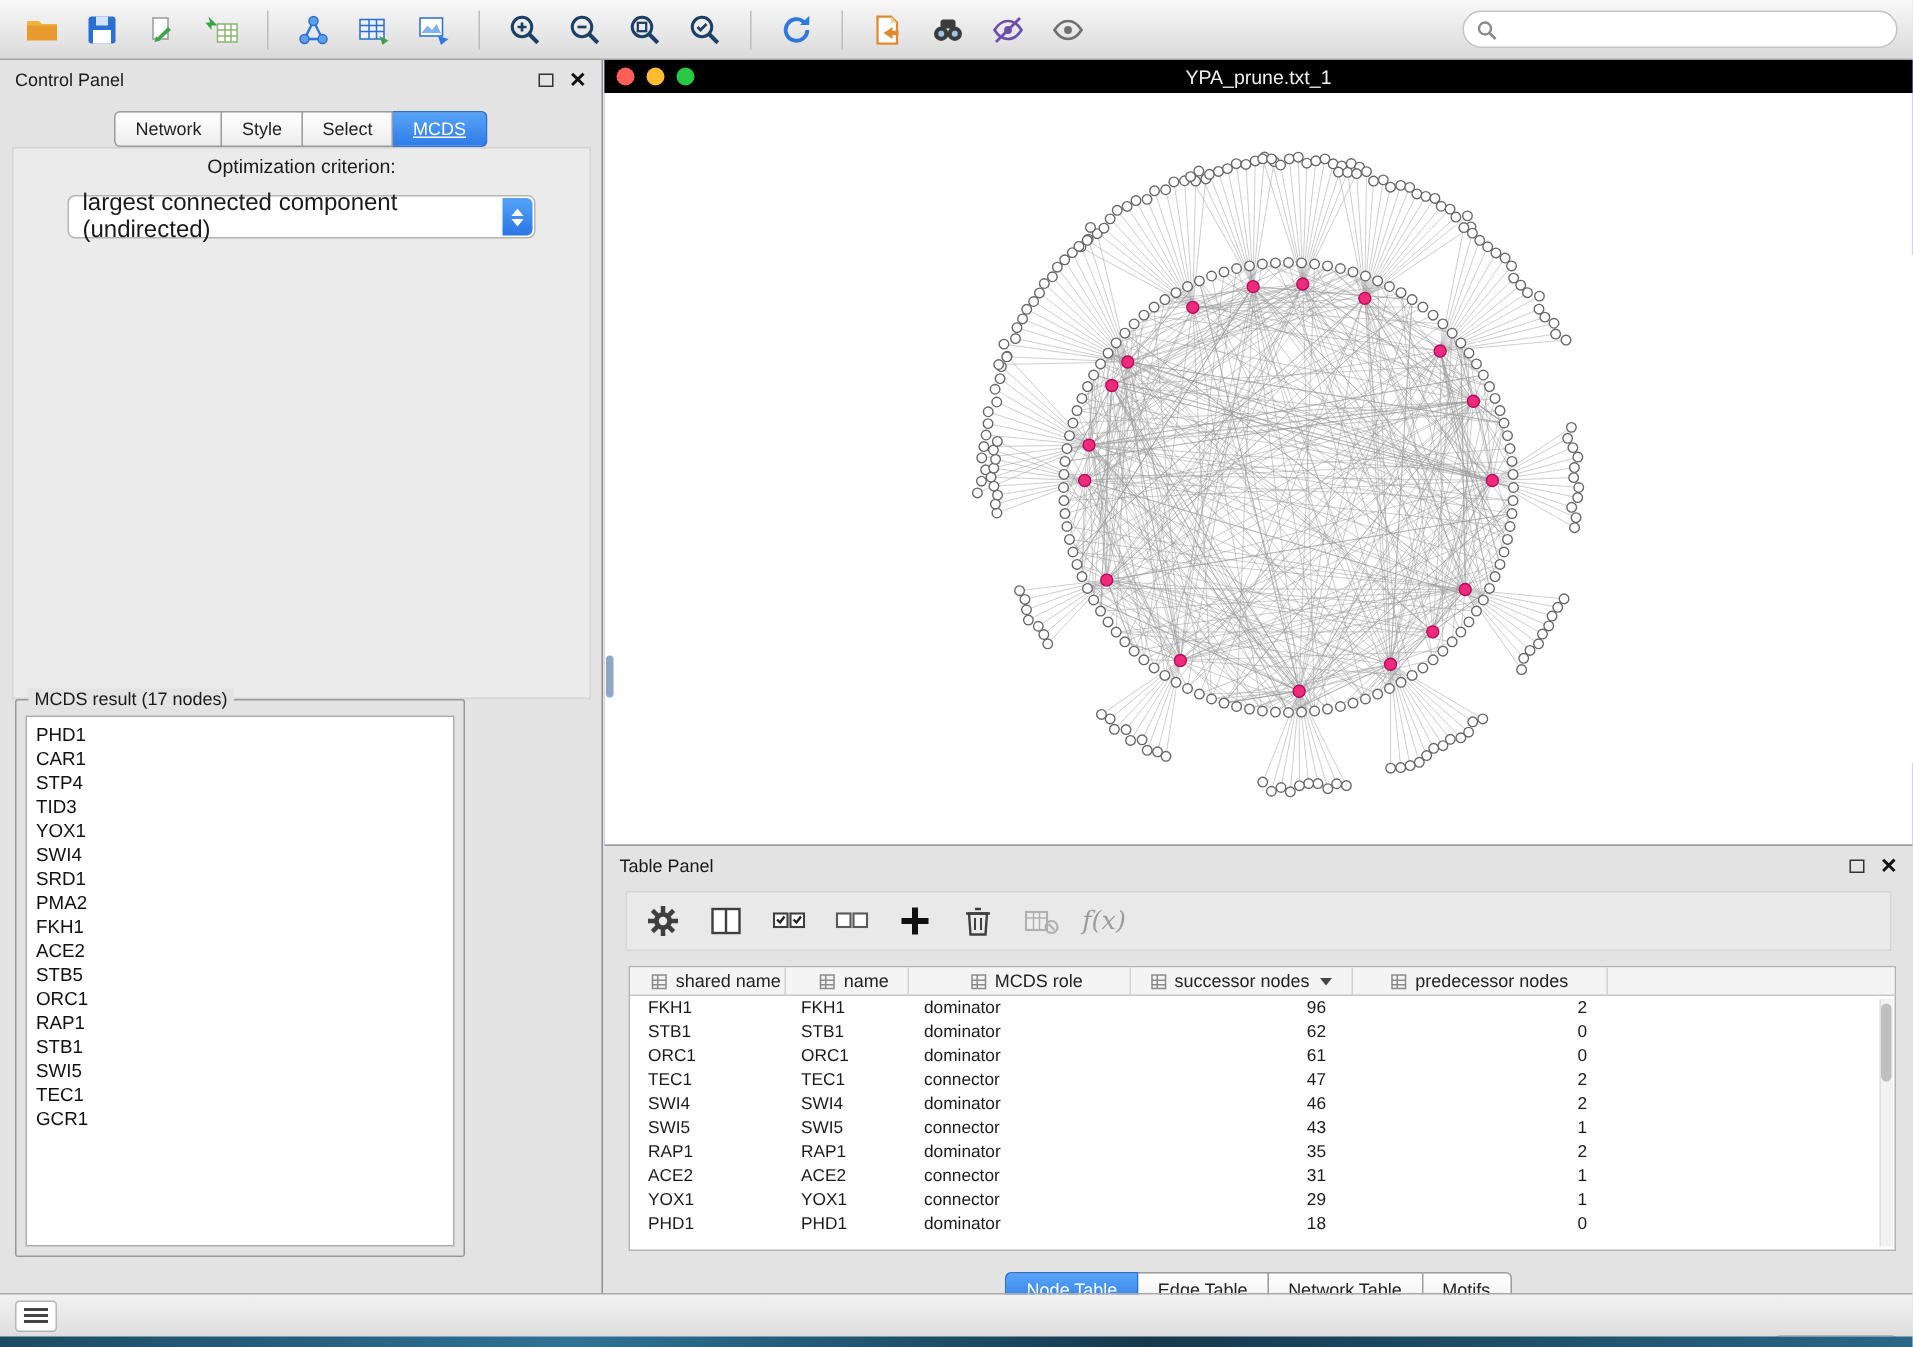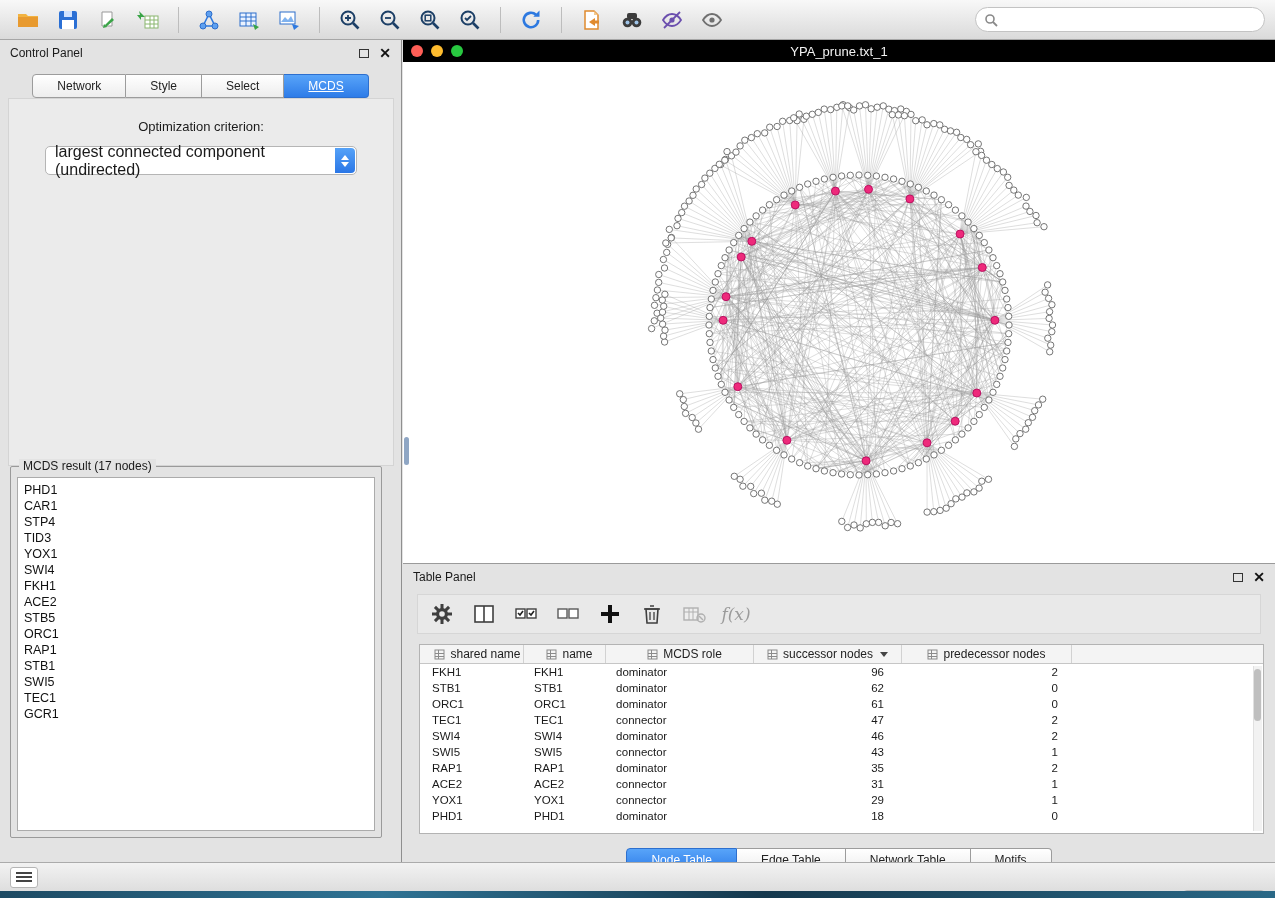--- a/index.html
+++ b/index.html
@@ -20,41 +20,41 @@
   
   .control-panel { position:absolute; left:0; top:40px; width:402px; height:822px;
     background:#e3e3e3; border-right:1px solid #8f8f8f; }
   .panel-header { height:26px; display:flex; align-items:center; padding:0 10px; }
   .panel-header .ph-title { font-size:12px; color:#1a1a1a; }
   .ph-icons { margin-left:auto; display:flex; gap:10px; align-items:center; }
   .ph-float { width:10px; height:9px; border:1.6px solid #333; }
   .ph-close { font-size:14px; font-weight:bold; color:#111; line-height:10px; }
 
   .seg-tabs { display:flex; justify-content:center; margin-top:8px; }
-  .seg { padding:4px 24px; font-size:12px; background:linear-gradient(#ffffff,#ededed);
+  .seg { padding:4px 13px; font-size:12px; background:linear-gradient(#ffffff,#ededed);
     border:1px solid #9c9c9c; border-left:none; color:#222; }
   .seg:first-child { border-left:1px solid #9c9c9c; border-radius:4px 0 0 4px; }
   .seg:last-child { border-radius:0 4px 4px 0;text-decoration:underline; }
   .seg.active { background:linear-gradient(#58a4f9,#2e7ce8); color:#fff; border-color:#2d6fce; }
 
   .cp-card { position:absolute; left:8px; top:58px; width:386px; height:368px;
     background:#ebebeb; border:1px solid #d4d4d4; }
-  .opt-label { text-align:center; margin-top:20px; font-size:13px; }
+  .opt-label { text-align:center; margin-top:4px; font-size:13px; }
   .dropdown { position:relative; margin:12px auto 0; width:312px; height:29px; background:#fff;
     border:1px solid #b5b5b5; border-radius:5px; display:flex; align-items:center; padding:0 26px 0 9px; font-size:16px; }
   .dd-stepper { position:absolute; right:1px; top:1px; bottom:1px; width:20px; border-radius:0 4px 4px 0;
     background:linear-gradient(#55a2f8,#2a76e6); display:flex; flex-direction:column; align-items:center; justify-content:center; gap:2px; }
   .dd-stepper .up { width:0; height:0; border-left:4px solid transparent; border-right:4px solid transparent; border-bottom:5px solid #fff; }
   .dd-stepper .dn { width:0; height:0; border-left:4px solid transparent; border-right:4px solid transparent; border-top:5px solid #fff; }
   .btn-row { display:flex; justify-content:center; gap:14px; margin-top:14px; }
   .mac-btn { padding:4px 16px; font-size:13px; background:linear-gradient(#ffffff,#efefef);
     border:1px solid #9f9f9f; border-radius:5px; }
   .mac-btn.focused { box-shadow:0 0 0 3px rgba(77,144,245,.55); border-color:#4d90f5; }
 
-  .result-fieldset { position:absolute; left:10px; top:426px; width:372px; height:372px;
+  .result-fieldset { position:absolute; left:10px; top:426px; width:300px; height:372px;
     border:1px solid #9a9a9a; border-radius:2px; }
   .result-legend { position:absolute; top:-8px; left:8px; background:#e3e3e3; padding:0 4px; font-size:12px; }
   .result-list { position:absolute; inset:10px 6px 6px 6px; background:#fff; border:1px solid #ababab; overflow:hidden; padding:4px 0 0 6px; }
   .mcds-item { font-size:12.5px; line-height:16px; color:#111; }
 
   
   .network-window { position:absolute; left:403px; top:40px; width:872px; height:523px; background:#8b5cf6; }
   .net-titlebar { height:22px; background:#000; display:flex; align-items:center; padding:0 8px; position:relative; }
   .tl { width:12px; height:12px; border-radius:50%; margin-right:8px; }
   .tl.red { background:#ff5f57; } .tl.yellow { background:#febc2e; } .tl.green { background:#28c840; }
@@ -262,20 +262,22 @@
 
     <div class="result-fieldset">
       <div class="result-legend">MCDS result (17 nodes)</div>
       <div class="result-list">
           <div class="mcds-item">PHD1</div>
           <div class="mcds-item">CAR1</div>
           <div class="mcds-item">STP4</div>
           <div class="mcds-item">TID3</div>
           <div class="mcds-item">YOX1</div>
           <div class="mcds-item">SWI4</div>
+          <div class="mcds-item">SRD1</div>
+          <div class="mcds-item">PMA2</div>
           <div class="mcds-item">FKH1</div>
           <div class="mcds-item">ACE2</div>
           <div class="mcds-item">STB5</div>
           <div class="mcds-item">ORC1</div>
           <div class="mcds-item">RAP1</div>
           <div class="mcds-item">STB1</div>
           <div class="mcds-item">SWI5</div>
           <div class="mcds-item">TEC1</div>
           <div class="mcds-item">GCR1</div>
         </div>

